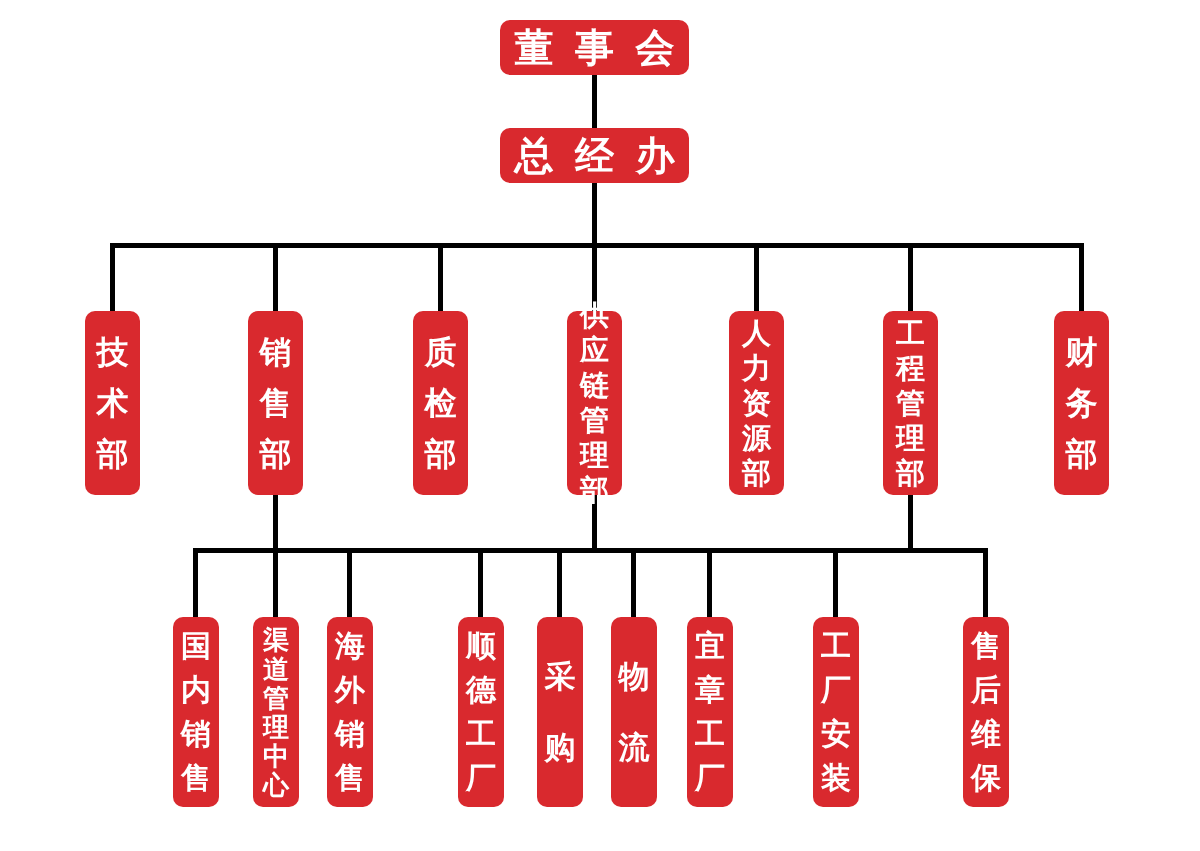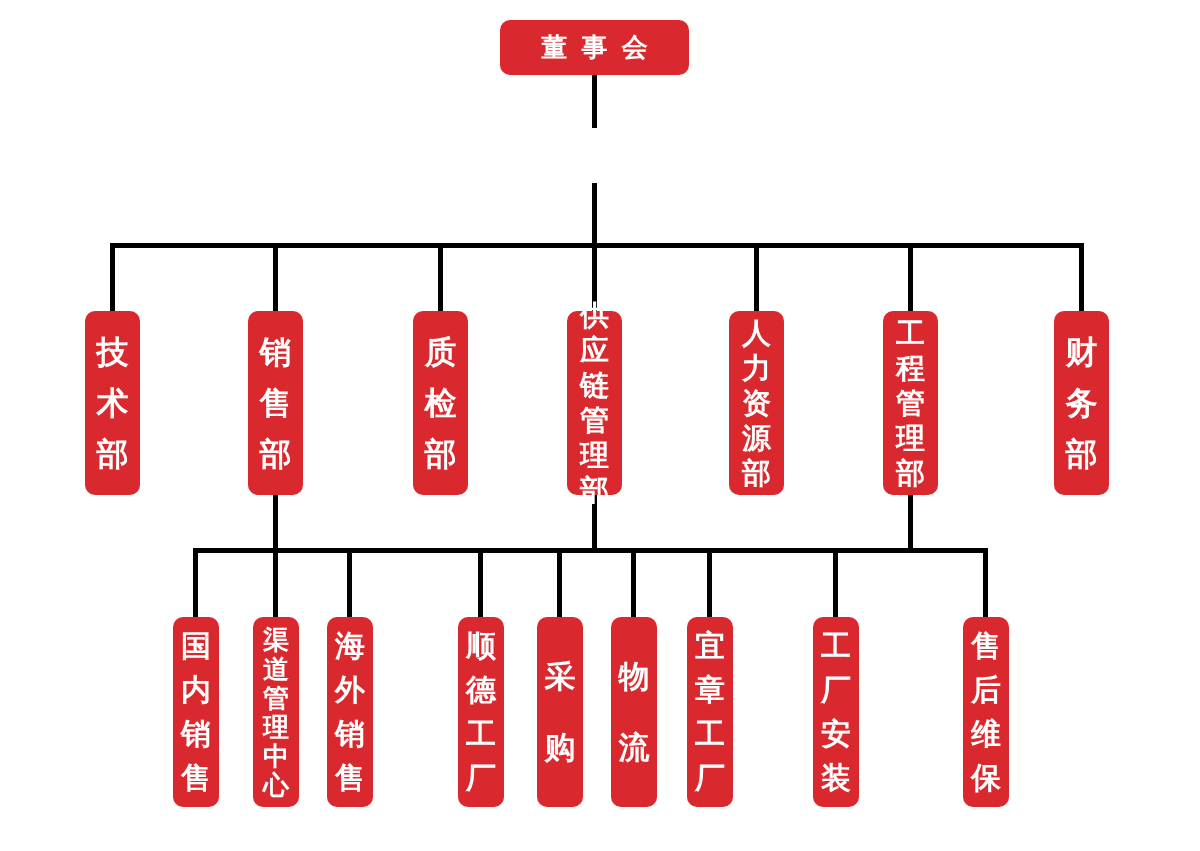--- a/index.html
+++ b/index.html
@@ -16,21 +16,21 @@
   }
   .stage{
     position:relative;width:1200px;height:851px;background:var(--page-bg);
   }
   
   .cline{position:absolute;background:var(--line-color);}
   
   .hnode{
     position:absolute;background:var(--node-fill);color:var(--node-text);
     border-radius:10px;display:flex;align-items:center;justify-content:center;
-    font-size:26px;font-weight:bold;letter-spacing:0.55em;padding-left:0.55em;
+    font-size:39px;font-weight:bold;letter-spacing:0.55em;padding-left:0.55em;
     white-space:nowrap;
   }
   
   .vnode{
     position:absolute;background:var(--node-fill);color:var(--node-text);
     border-radius:10px;display:flex;flex-direction:column;
     align-items:center;justify-content:center;font-weight:bold;
   }
   .vnode span{display:block;line-height:1;}
   .g2{font-size:31px;gap:40px;}
@@ -69,20 +69,21 @@
   <div class="cline" style="left:347px;top:548px;width:5px;height:70px"></div>
   <div class="cline" style="left:478px;top:548px;width:5px;height:70px"></div>
   <div class="cline" style="left:557px;top:548px;width:5px;height:70px"></div>
   <div class="cline" style="left:631px;top:548px;width:5px;height:70px"></div>
   <div class="cline" style="left:707px;top:548px;width:5px;height:70px"></div>
   <div class="cline" style="left:833px;top:548px;width:5px;height:70px"></div>
   <div class="cline" style="left:983px;top:548px;width:5px;height:70px"></div>
 
   <div class="hnode" style="left:500px;top:20px;width:189px;height:55px">董事会</div>
 
+  <div class="hnode" style="left:500px;top:128px;width:189px;height:55px">总经办</div>
 
   <div class="vnode g3" style="left:85px;top:311px;width:55px;height:184px">
       <span>技</span>
       <span>术</span>
       <span>部</span>
     </div>
   <div class="vnode g3" style="left:248px;top:311px;width:55px;height:184px">
       <span>销</span>
       <span>售</span>
       <span>部</span>

